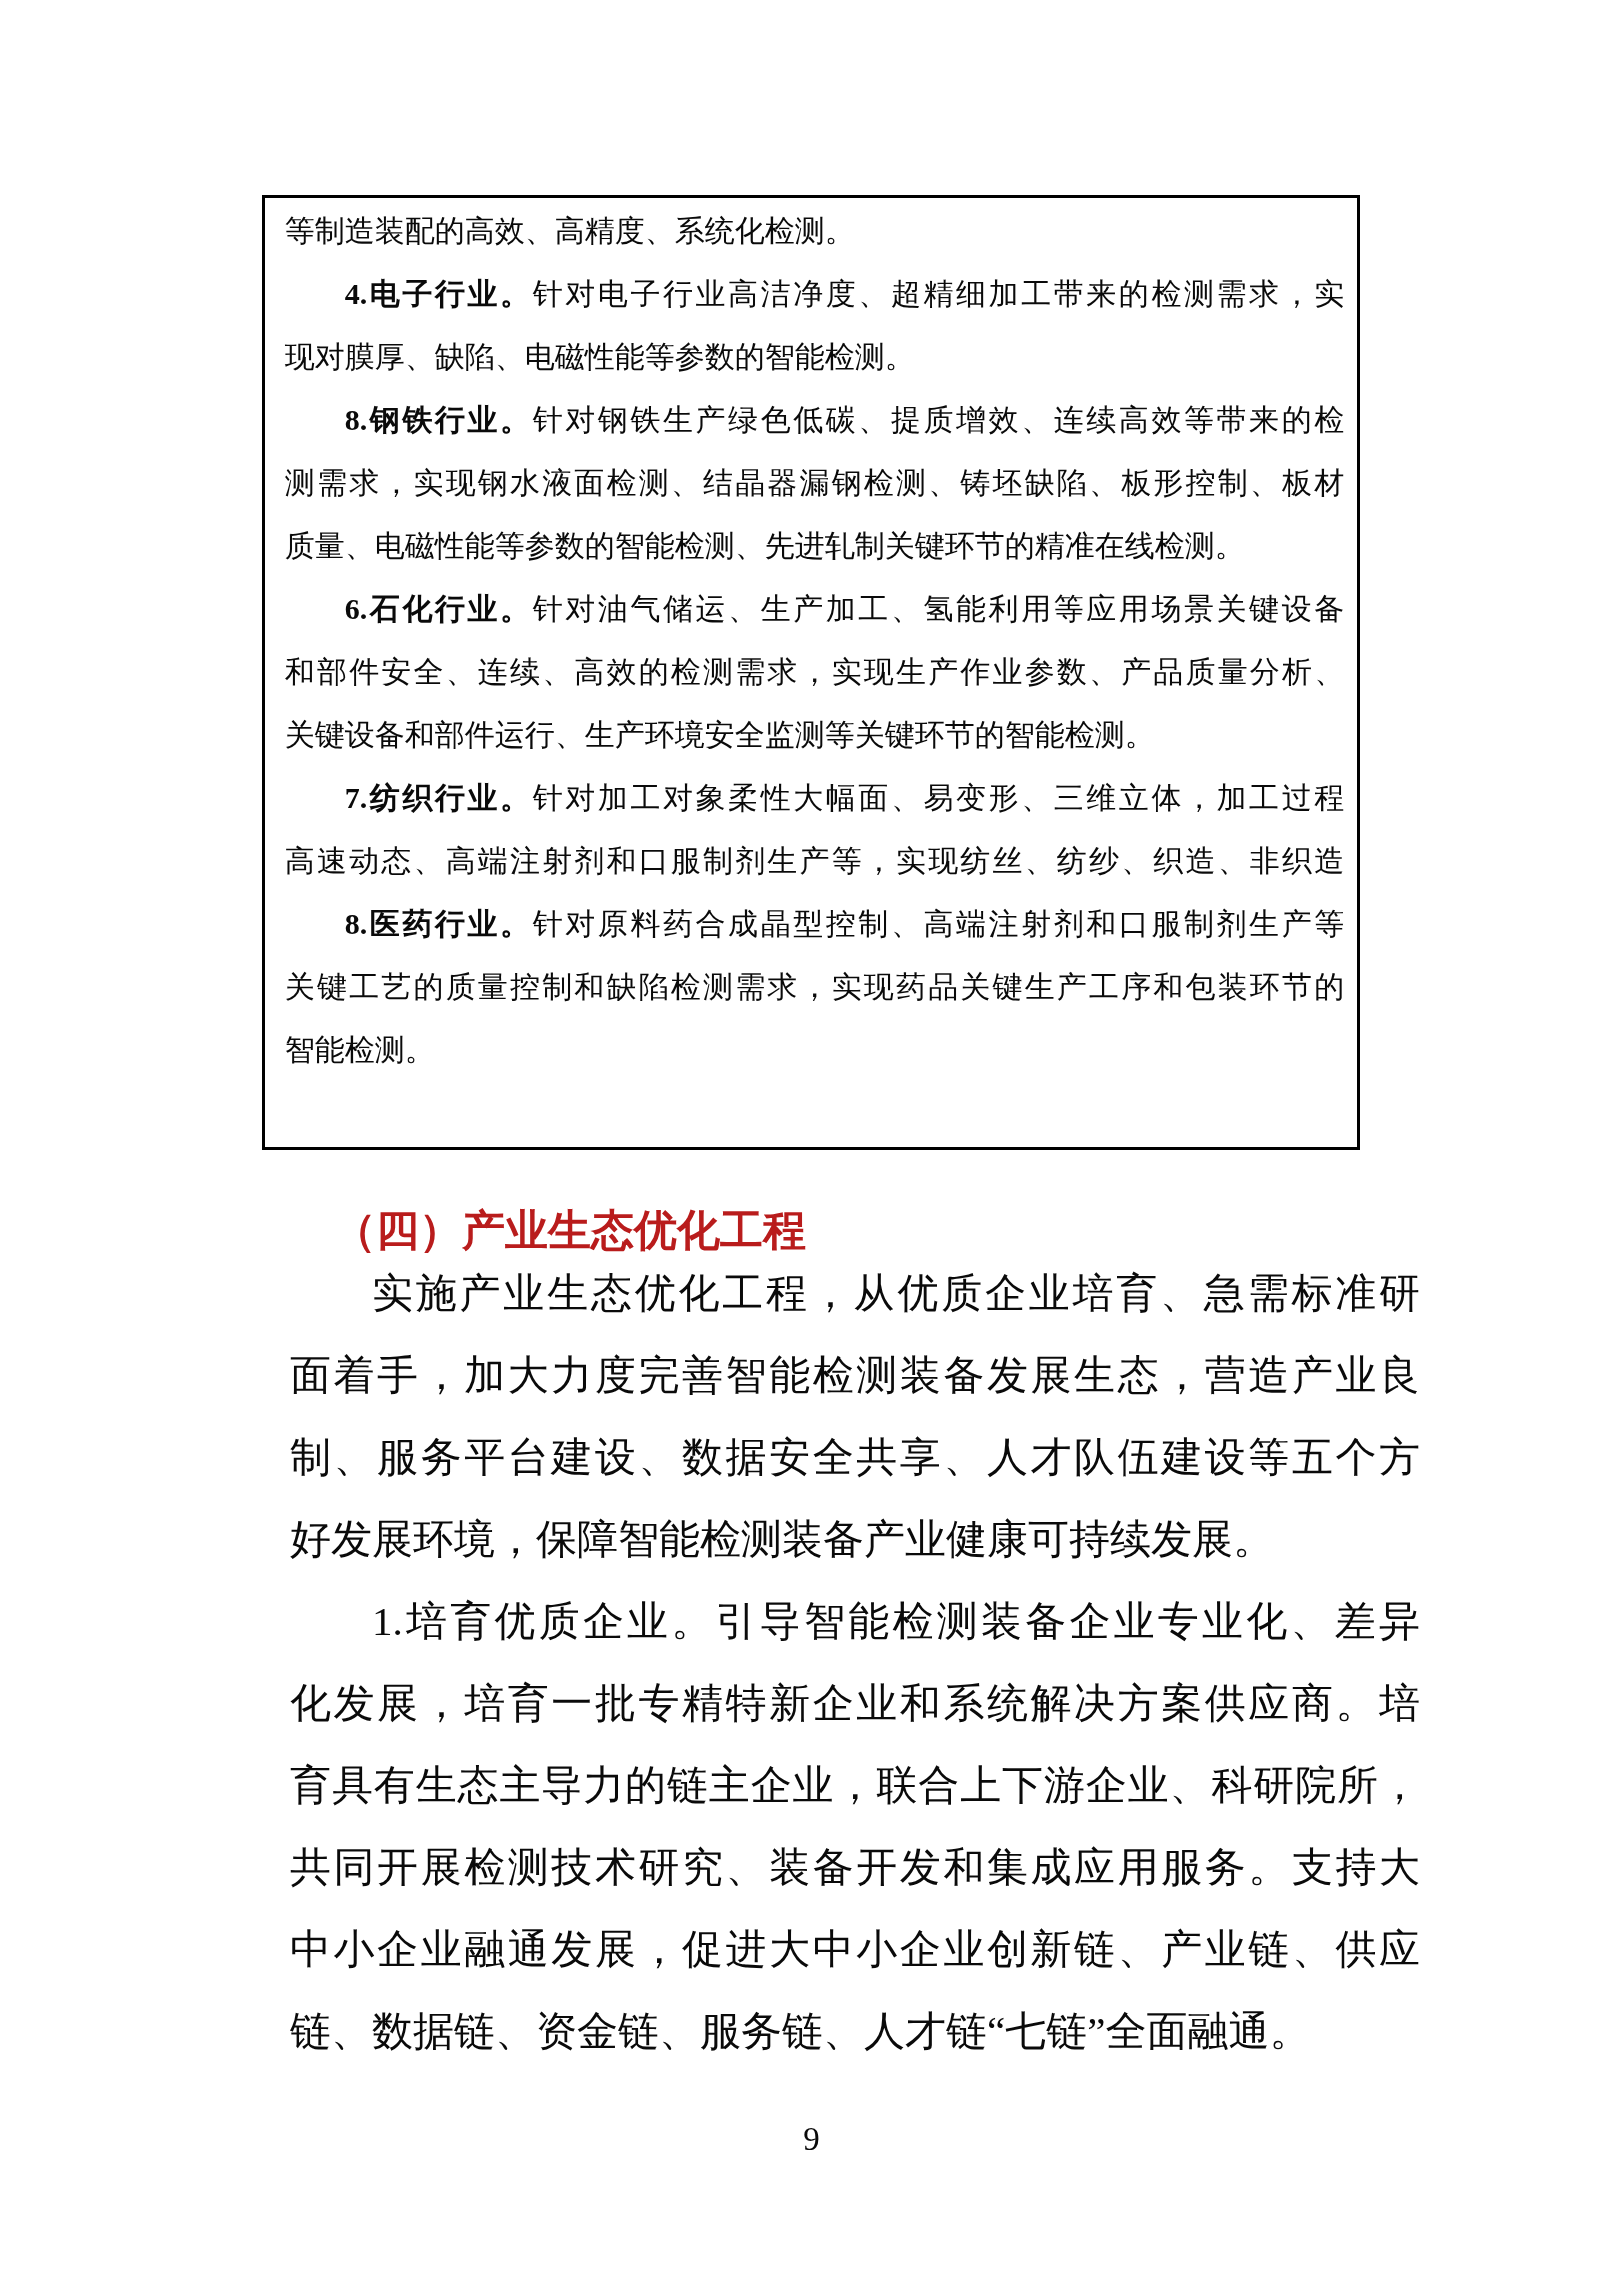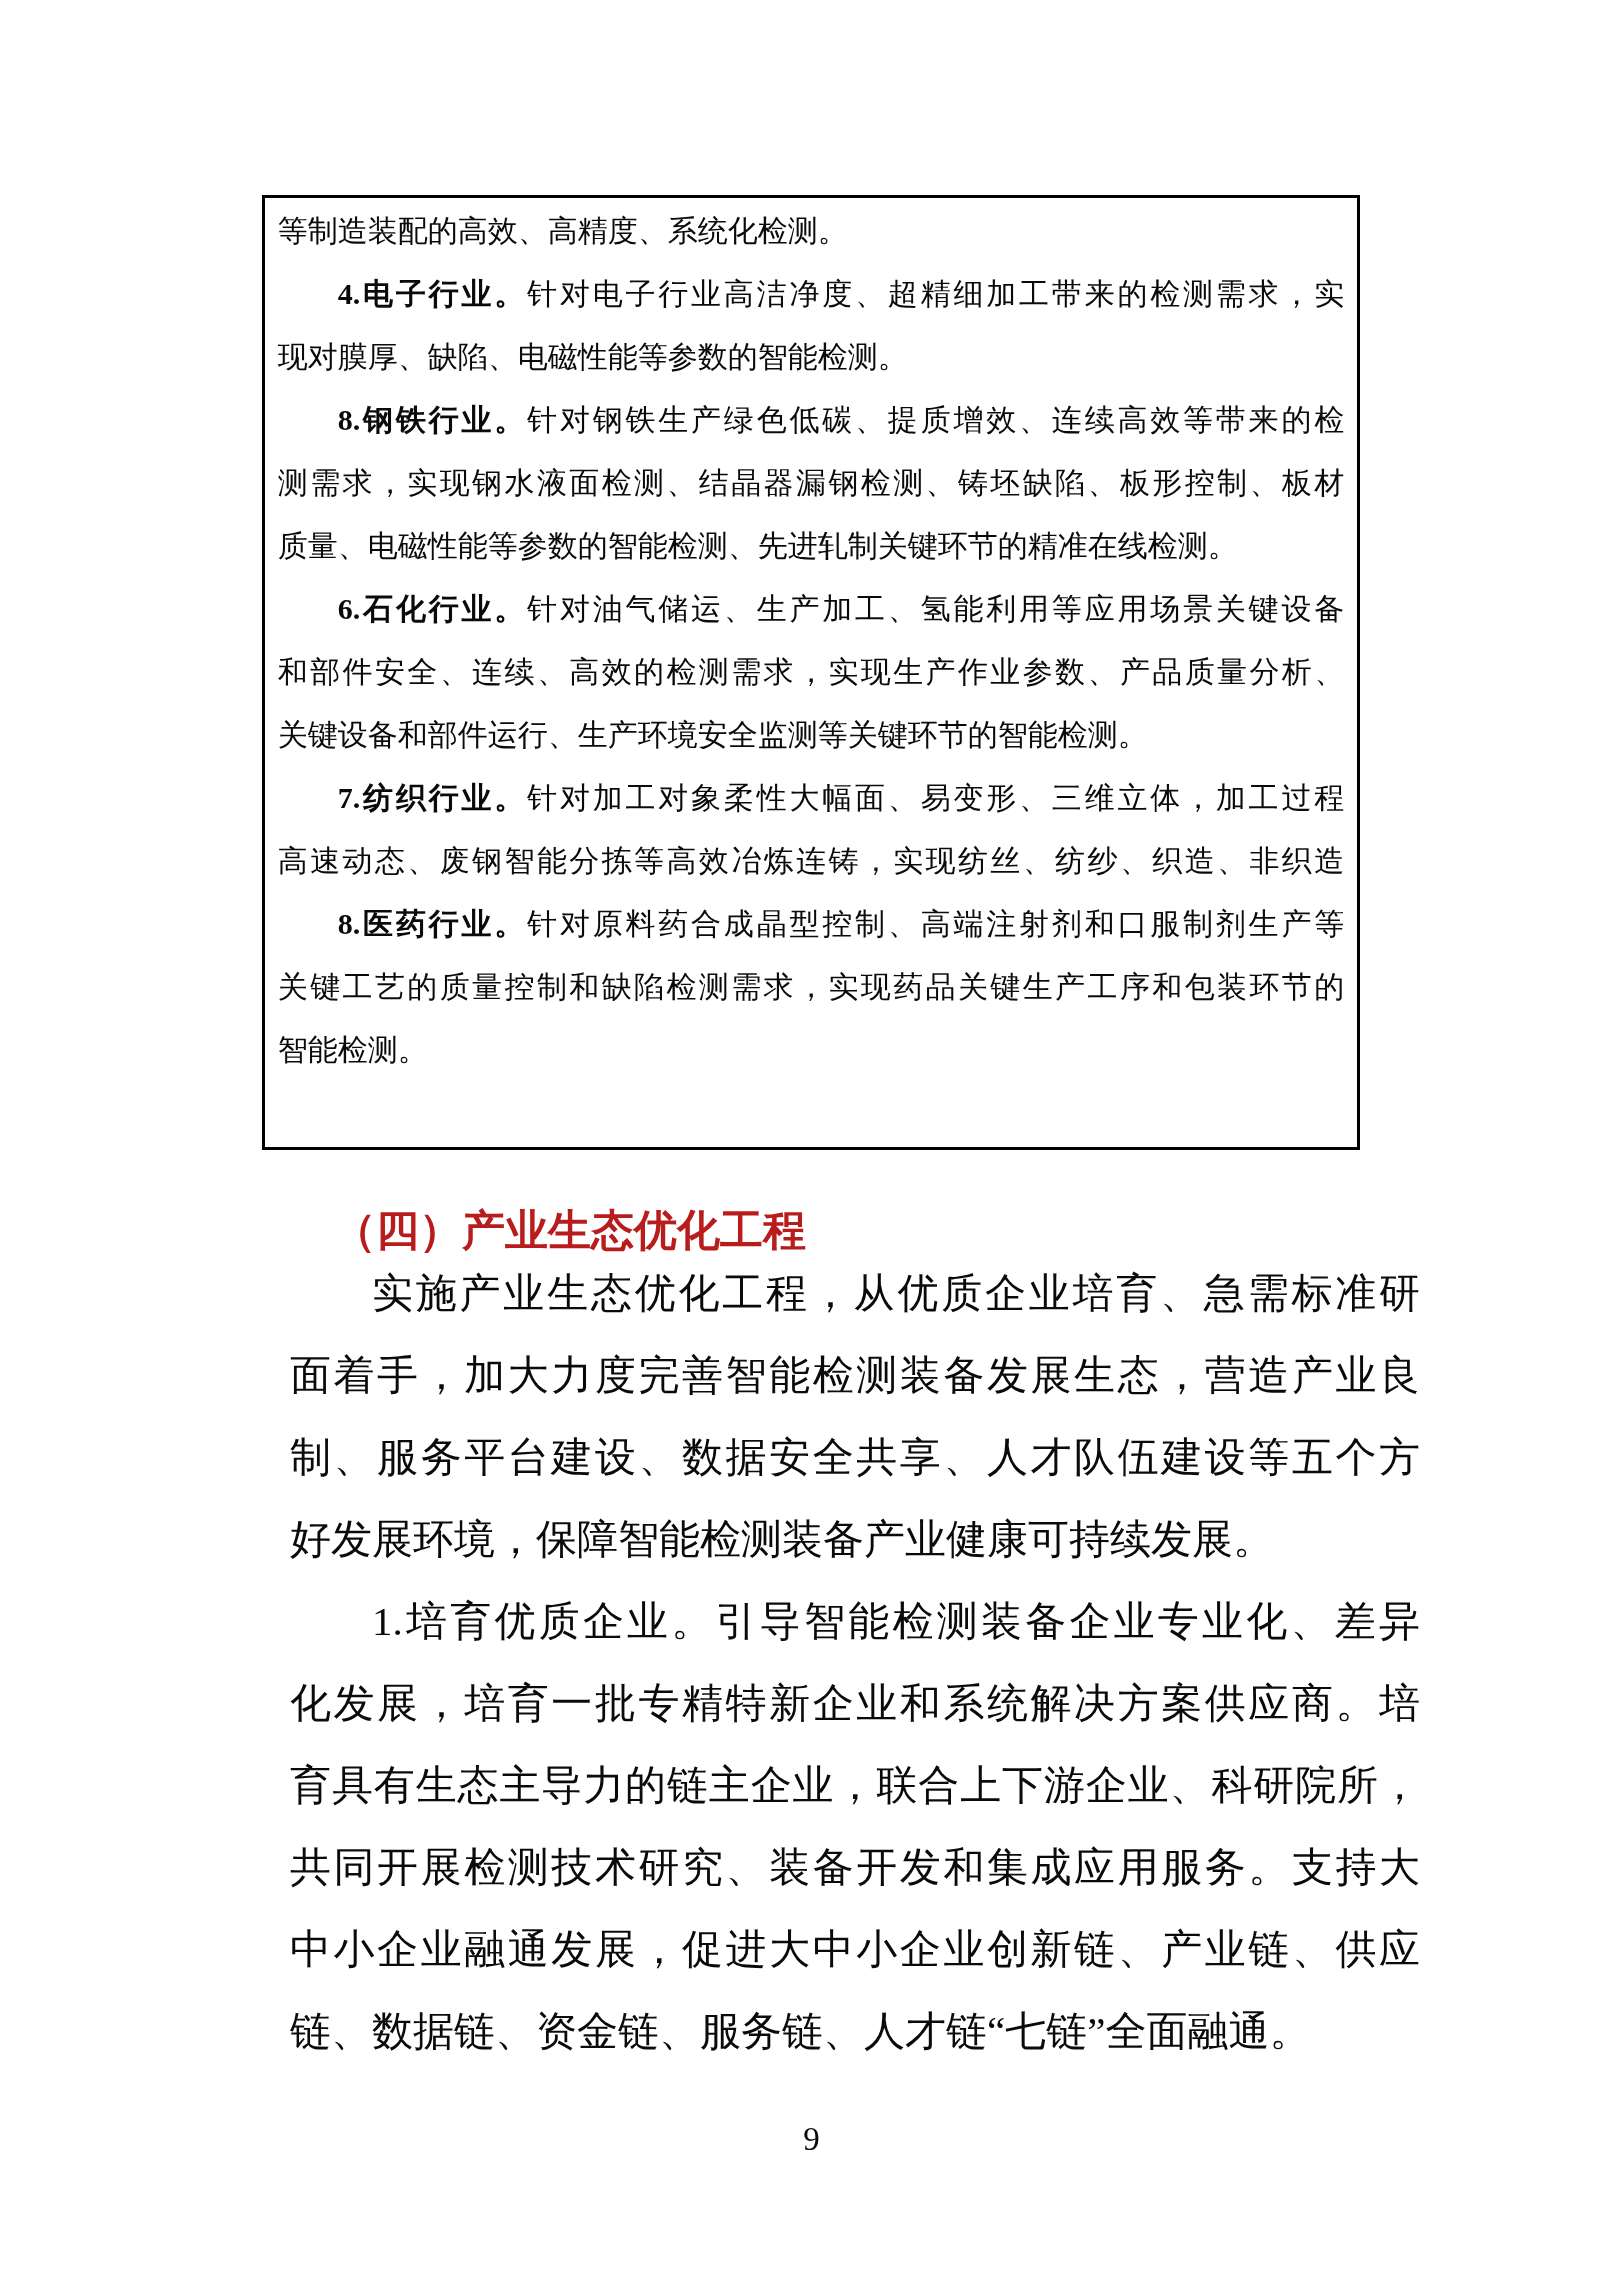--- a/index.html
+++ b/index.html
@@ -14,20 +14,21 @@
   }
   
   .content-box {
     position: absolute;
     left: 262px;
     top: 195px;
     width: 1098px;
     height: 955px;
     box-sizing: border-box;
     border: 3.1px solid #000000;
+    padding-left: 7px;
   }
   .content-box-inner {
     padding: 1px 12.8px 0 12.8px;
   }
   .box-line {
     font-size: 30px;
     line-height: 63px;
     height: 63px;
     white-space: nowrap;
     text-align: justify;
@@ -92,21 +93,21 @@
         <div class="box-line end">等制造装配的高效、高精度、系统化检测。</div>
         <div class="box-line indent"><span class="label">4.电子行业。</span>针对电子行业高洁净度、超精细加工带来的检测需求，实</div>
         <div class="box-line end">现对膜厚、缺陷、电磁性能等参数的智能检测。</div>
         <div class="box-line indent"><span class="label">8.钢铁行业。</span>针对钢铁生产绿色低碳、提质增效、连续高效等带来的检</div>
         <div class="box-line">测需求，实现钢水液面检测、结晶器漏钢检测、铸坯缺陷、板形控制、板材</div>
         <div class="box-line end">质量、电磁性能等参数的智能检测、先进轧制关键环节的精准在线检测。</div>
         <div class="box-line indent"><span class="label">6.石化行业。</span>针对油气储运、生产加工、氢能利用等应用场景关键设备</div>
         <div class="box-line">和部件安全、连续、高效的检测需求，实现生产作业参数、产品质量分析、</div>
         <div class="box-line end">关键设备和部件运行、生产环境安全监测等关键环节的智能检测。</div>
         <div class="box-line indent"><span class="label">7.纺织行业。</span>针对加工对象柔性大幅面、易变形、三维立体，加工过程</div>
-        <div class="box-line">高速动态、废钢智能分拣等高效冶炼连铸，实现纺丝、纺纱、织造、非织造</div>
+        <div class="box-line">高速动态、高端注射剂和口服制剂生产等，实现纺丝、纺纱、织造、非织造</div>
         <div class="box-line indent"><span class="label">8.医药行业。</span>针对原料药合成晶型控制、高端注射剂和口服制剂生产等</div>
         <div class="box-line">关键工艺的质量控制和缺陷检测需求，实现药品关键生产工序和包装环节的</div>
         <div class="box-line end">智能检测。</div>
       </div>
   </div>
 
   <div class="section-heading">（四）产业生态优化工程</div>
 
   <div class="body-block">
       <div class="body-line indent">实施产业生态优化工程，从优质企业培育、急需标准研</div>

